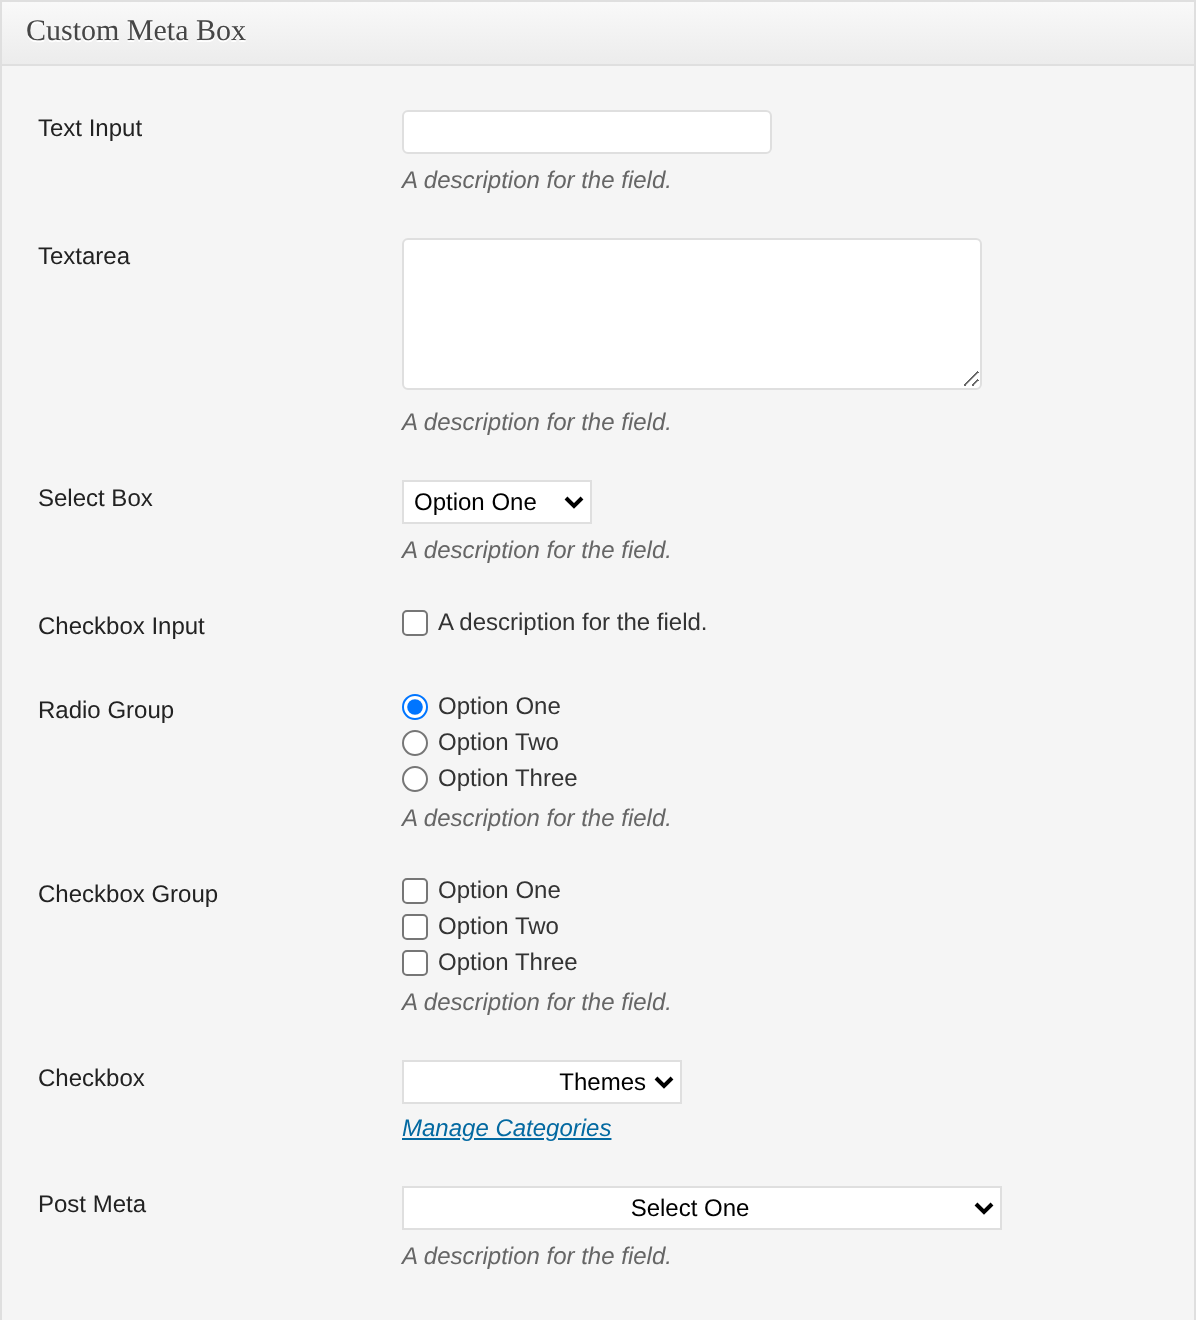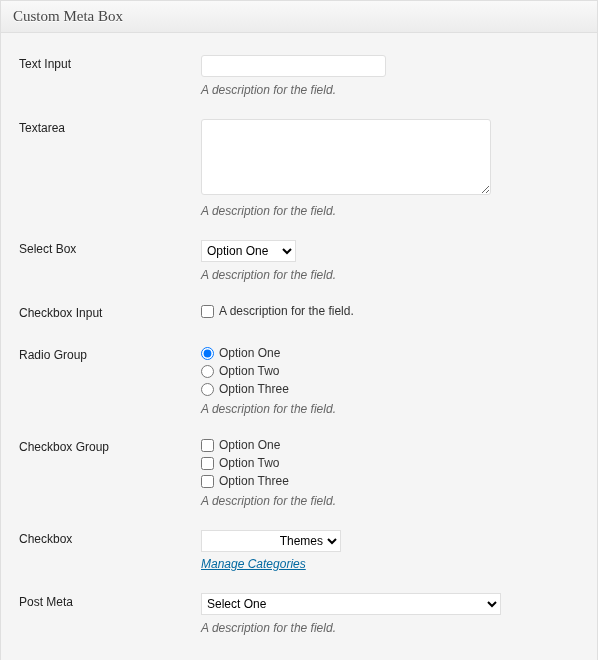--- a/index.html
+++ b/index.html
@@ -73,21 +73,21 @@
     }
     select {
       border: 1px solid #dfdfdf;
       background: #fff;
       font-size: 12px;
       height: 22px;
       padding: 1px;
     }
     select.select-narrow { width: 95px; }
     select.select-medium { width: 140px; text-align: right; }
-    select.select-wide { width: 300px; }
+    select.select-wide { width: 300px; text-align: center; }
     .radio-row, .check-row {
       display: flex;
       align-items: center;
       gap: 5px;
       margin-bottom: 4px;
       font-size: 12px;
       color: #333;
     }
     .check-inline {
       display: flex;

